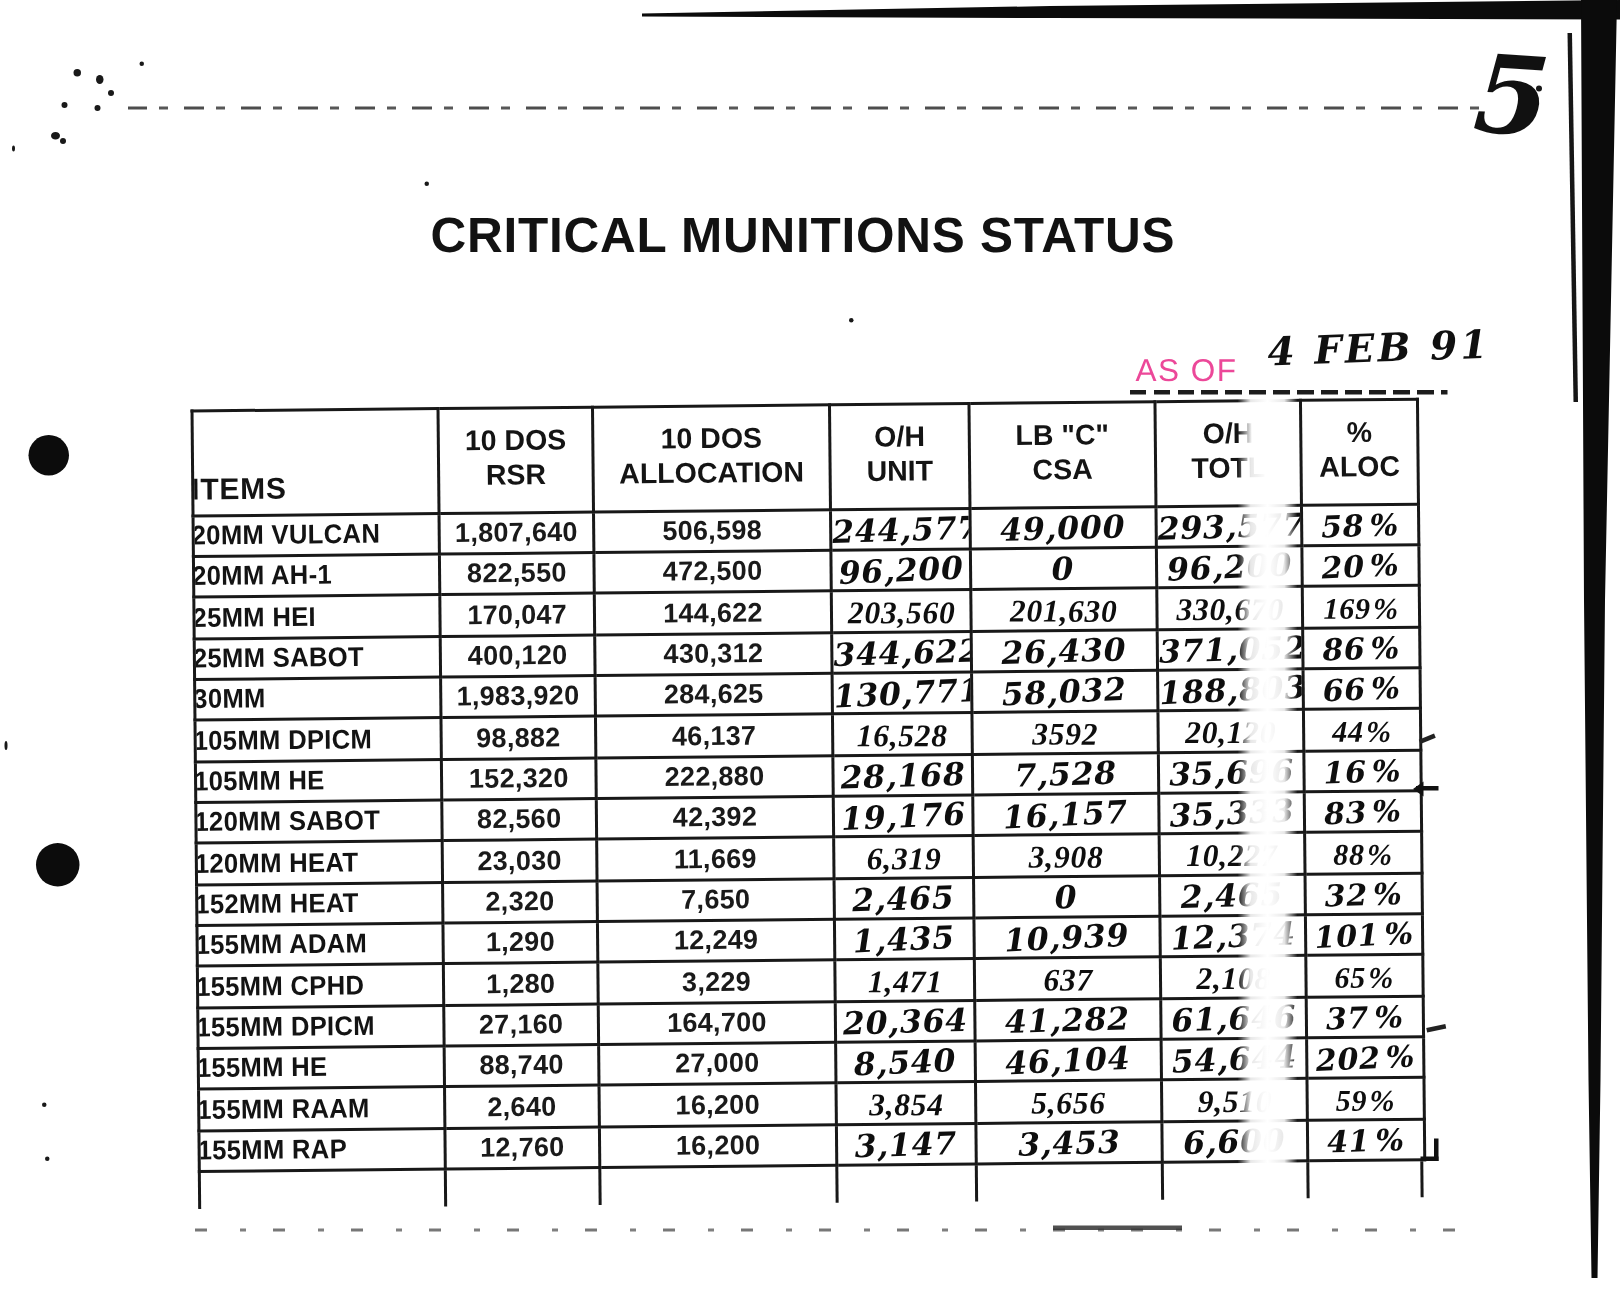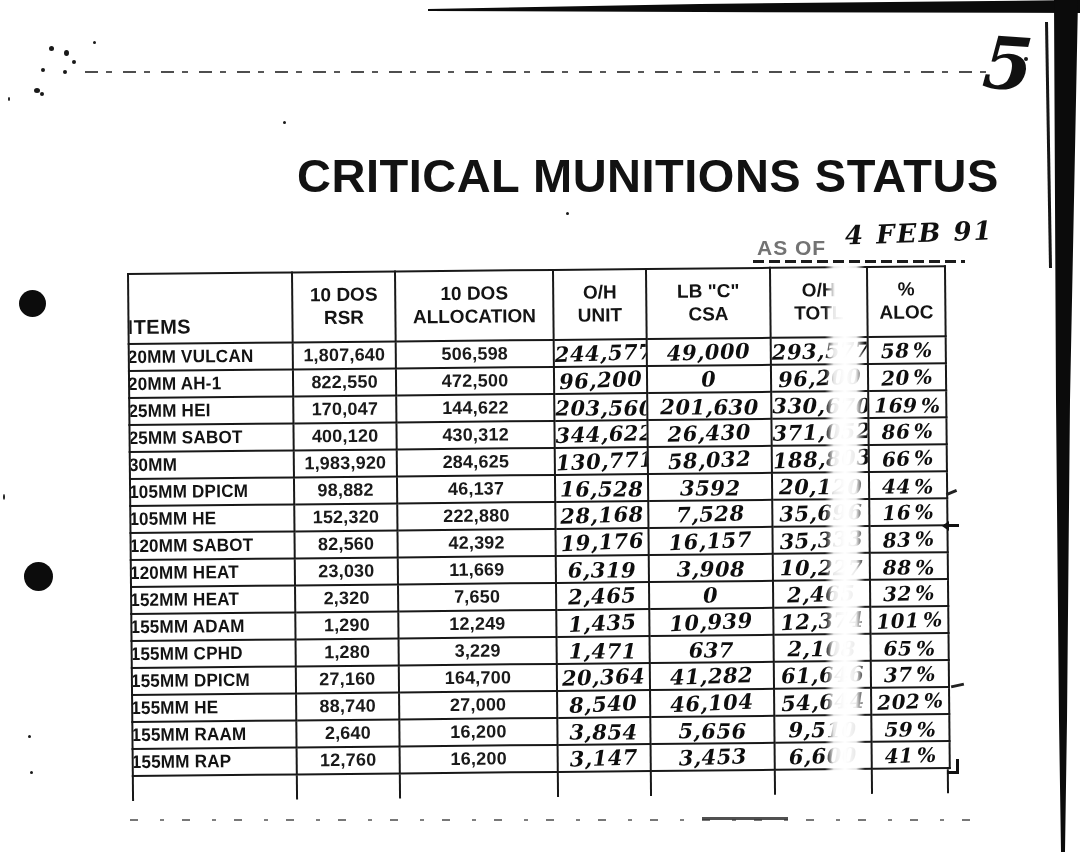--- a/index.html
+++ b/index.html
@@ -22,27 +22,27 @@
   .hole{position:absolute;background:#0c0c0c;border-radius:50%;}
   .hole.h1{left:19px;top:290px;width:27px;height:27px;}
   .hole.h2{left:24px;top:562px;width:29px;height:29px;}
   .page-number{
     position:absolute;left:983px;top:28px;
     font-family:"DejaVu Serif",serif;font-style:italic;font-weight:bold;
     font-size:72px;line-height:1;transform:rotate(4deg);color:#111;
   }
   
   .title{
-    position:absolute;left:287px;top:138px;margin:10px;
-    font-size:47px;font-weight:bold;letter-spacing:.5px;color:#121212;
+    position:absolute;left:287px;top:138px;margin:0;
+    font-size:33px;font-weight:bold;letter-spacing:.5px;color:#121212;
     transform:scaleX(1.0);white-space:nowrap;
   }
   .asof-label{
     position:absolute;left:757px;top:236px;
-    font-size:21px;font-weight:bold;letter-spacing:1px;color:#737373;
+    font-size:21px;font-weight:normal;letter-spacing:1px;color:#ec4899;
   }
   .asof-date{
     position:absolute;left:845px;top:218px;
     font-family:"DejaVu Serif",serif;font-style:italic;font-weight:bold;
     font-size:26px;letter-spacing:2px;color:#101010;transform:rotate(-2deg);
     white-space:nowrap;
   }
   .asof-underline{
     position:absolute;left:753px;top:260px;width:212px;height:3px;
     background:repeating-linear-gradient(90deg,#1c1c1c 0 11px,transparent 11px 16px);
@@ -63,21 +63,21 @@
   th.th-items span{margin-left:-2px;letter-spacing:.5px;}
   tbody td{height:25px;}
   .c-item{font-size:18px;font-weight:bold;text-align:left;color:#131313;}
   .c-item span{display:inline-block;transform:scaleX(.95);transform-origin:0 50%;margin-left:-2px;letter-spacing:.2px;}
   .c-typed{font-size:18px;font-weight:bold;text-align:center;color:#1a1a1a;letter-spacing:.2px;}
   .c-hand{
     font-family:"DejaVu Serif",serif;font-style:italic;font-weight:bold;
     font-size:21px;text-align:center;color:#0e0e0e;letter-spacing:.5px;
   }
   .c-hand span{display:inline-block;transform:rotate(-1.2deg);}
-  tbody tr:nth-child(3n) .c-hand span{transform:rotate(.6deg) translateY(1px);}
+  tbody tr:nth-child(3n) .c-hand span{transform:rotate(.6deg) translateY(1px);font-family:Liberation Serif, serif;}
   tbody tr:nth-child(3n+2) .c-hand span{transform:rotate(-2deg);}
   .c-pct{font-size:20px;word-spacing:-4px;}
   .stubs{position:relative;width:817px;height:25px;}
   .stub{position:absolute;top:0;width:2px;height:24px;background:#181818;}
   
   .fold{
     position:absolute;left:825px;top:264px;width:40px;height:532px;z-index:6;
     background:linear-gradient(90deg,rgba(255,255,255,0) 0%,rgba(255,255,255,.9) 22%,#fff 50%,rgba(255,255,255,.9) 78%,rgba(255,255,255,0) 100%);
   }
   

